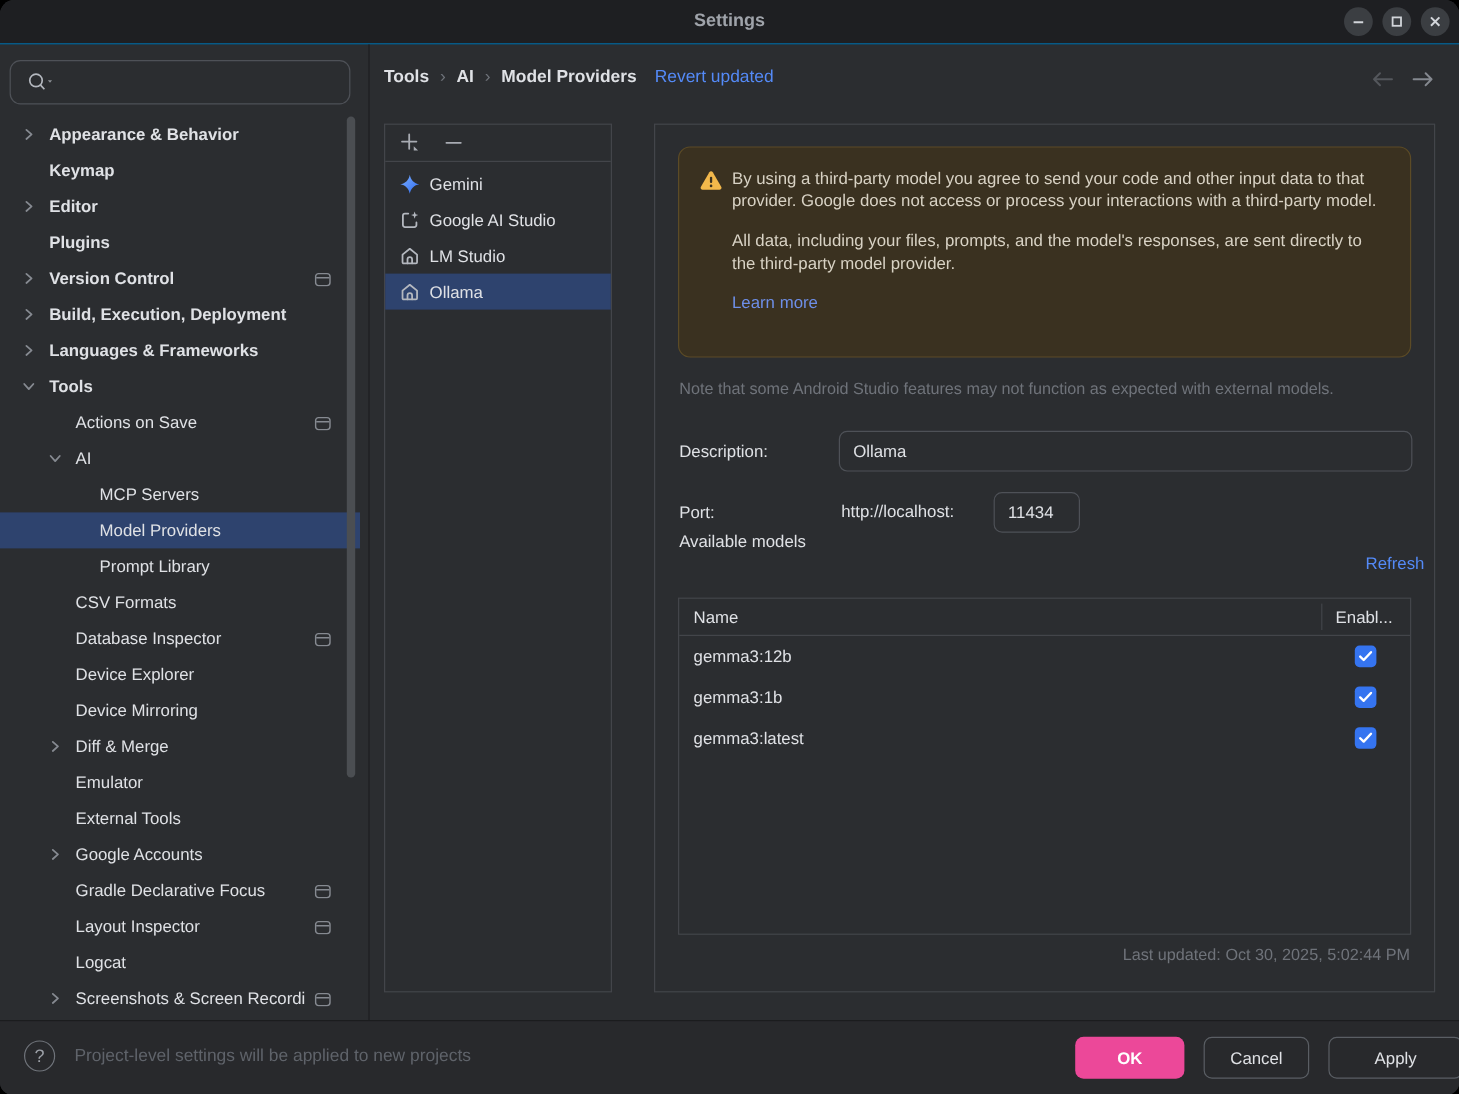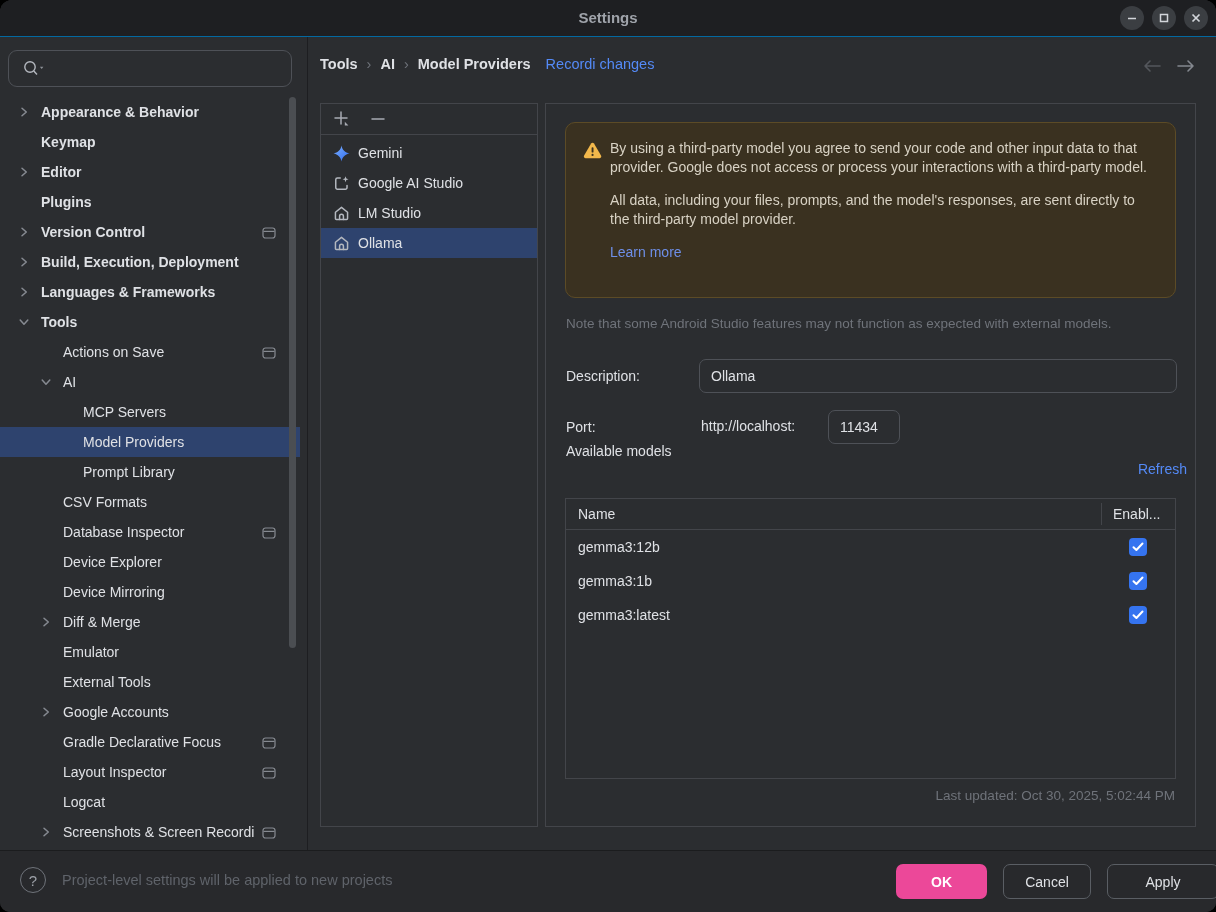--- a/index.html
+++ b/index.html
@@ -32,21 +32,21 @@
   .crumbs{position:absolute;left:320px;top:52px;height:24px;display:flex;align-items:center;font-size:14.5px;font-weight:700;color:#dfe1e5;}
   .crumb{cursor:pointer;}
   .crumb-sep{color:#6f737a;margin:0 9px;font-weight:400;}
   .link{color:#548af7;cursor:pointer;}
   .revert{margin-left:15px;font-weight:400;}
   .nav-arrows{position:absolute;left:1142px;top:56px;display:flex;gap:14px;}
   .nav-arrows .na{width:20px;height:20px;display:flex;align-items:center;justify-content:center;cursor:pointer;}
 
   
   .panel{position:absolute;background:#2b2d30;border:1px solid #43454a;box-sizing:border-box;}
-  .providers{left:320px;top:103px;width:218px;height:724px;}
+  .providers{left:320px;top:103px;width:190px;height:724px;}
   .ptoolbar{height:30px;border-bottom:1px solid #43454a;display:flex;align-items:center;padding-left:12px;gap:18px;}
   .tool-btn{width:18px;height:18px;display:flex;align-items:center;justify-content:center;cursor:pointer;}
   .plist{padding-top:3px;}
   .pitem{height:30px;display:flex;align-items:center;padding-left:11px;gap:8px;cursor:pointer;color:#dfe1e5;font-size:14px;}
   .pitem.selected{background:#2e436e;}
   .pitem .picon{width:18px;height:18px;display:flex;align-items:center;justify-content:center;flex:0 0 18px;}
 
   .form-panel{left:545px;top:103px;width:651px;height:724px;}
 
   
@@ -293,21 +293,21 @@
     <div class="scroll-thumb"></div>
   </div>
   <div class="vdiv"></div>
 
   <div class="crumbs">
     <span class="crumb">Tools</span>
     <span class="crumb-sep">›</span>
     <span class="crumb">AI</span>
     <span class="crumb-sep">›</span>
     <span class="crumb">Model Providers</span>
-    <span class="link revert">Recordi changes</span>
+    <span class="link revert">Revert updated</span>
   </div>
   <div class="nav-arrows">
     <span class="na">
       <svg width="20" height="14" viewBox="0 0 20 14" fill="none">
           <path d="M18 7 H3 M8 2 L3 7 L8 12" stroke="#54575c" stroke-width="1.6" stroke-linecap="round" stroke-linejoin="round"></path>
         </svg>
     </span>
     <span class="na">
       <svg width="20" height="14" viewBox="0 0 20 14" fill="none">
           <path d="M2 7 H17 M12 2 L17 7 L12 12" stroke="#84888f" stroke-width="1.6" stroke-linecap="round" stroke-linejoin="round"></path>

